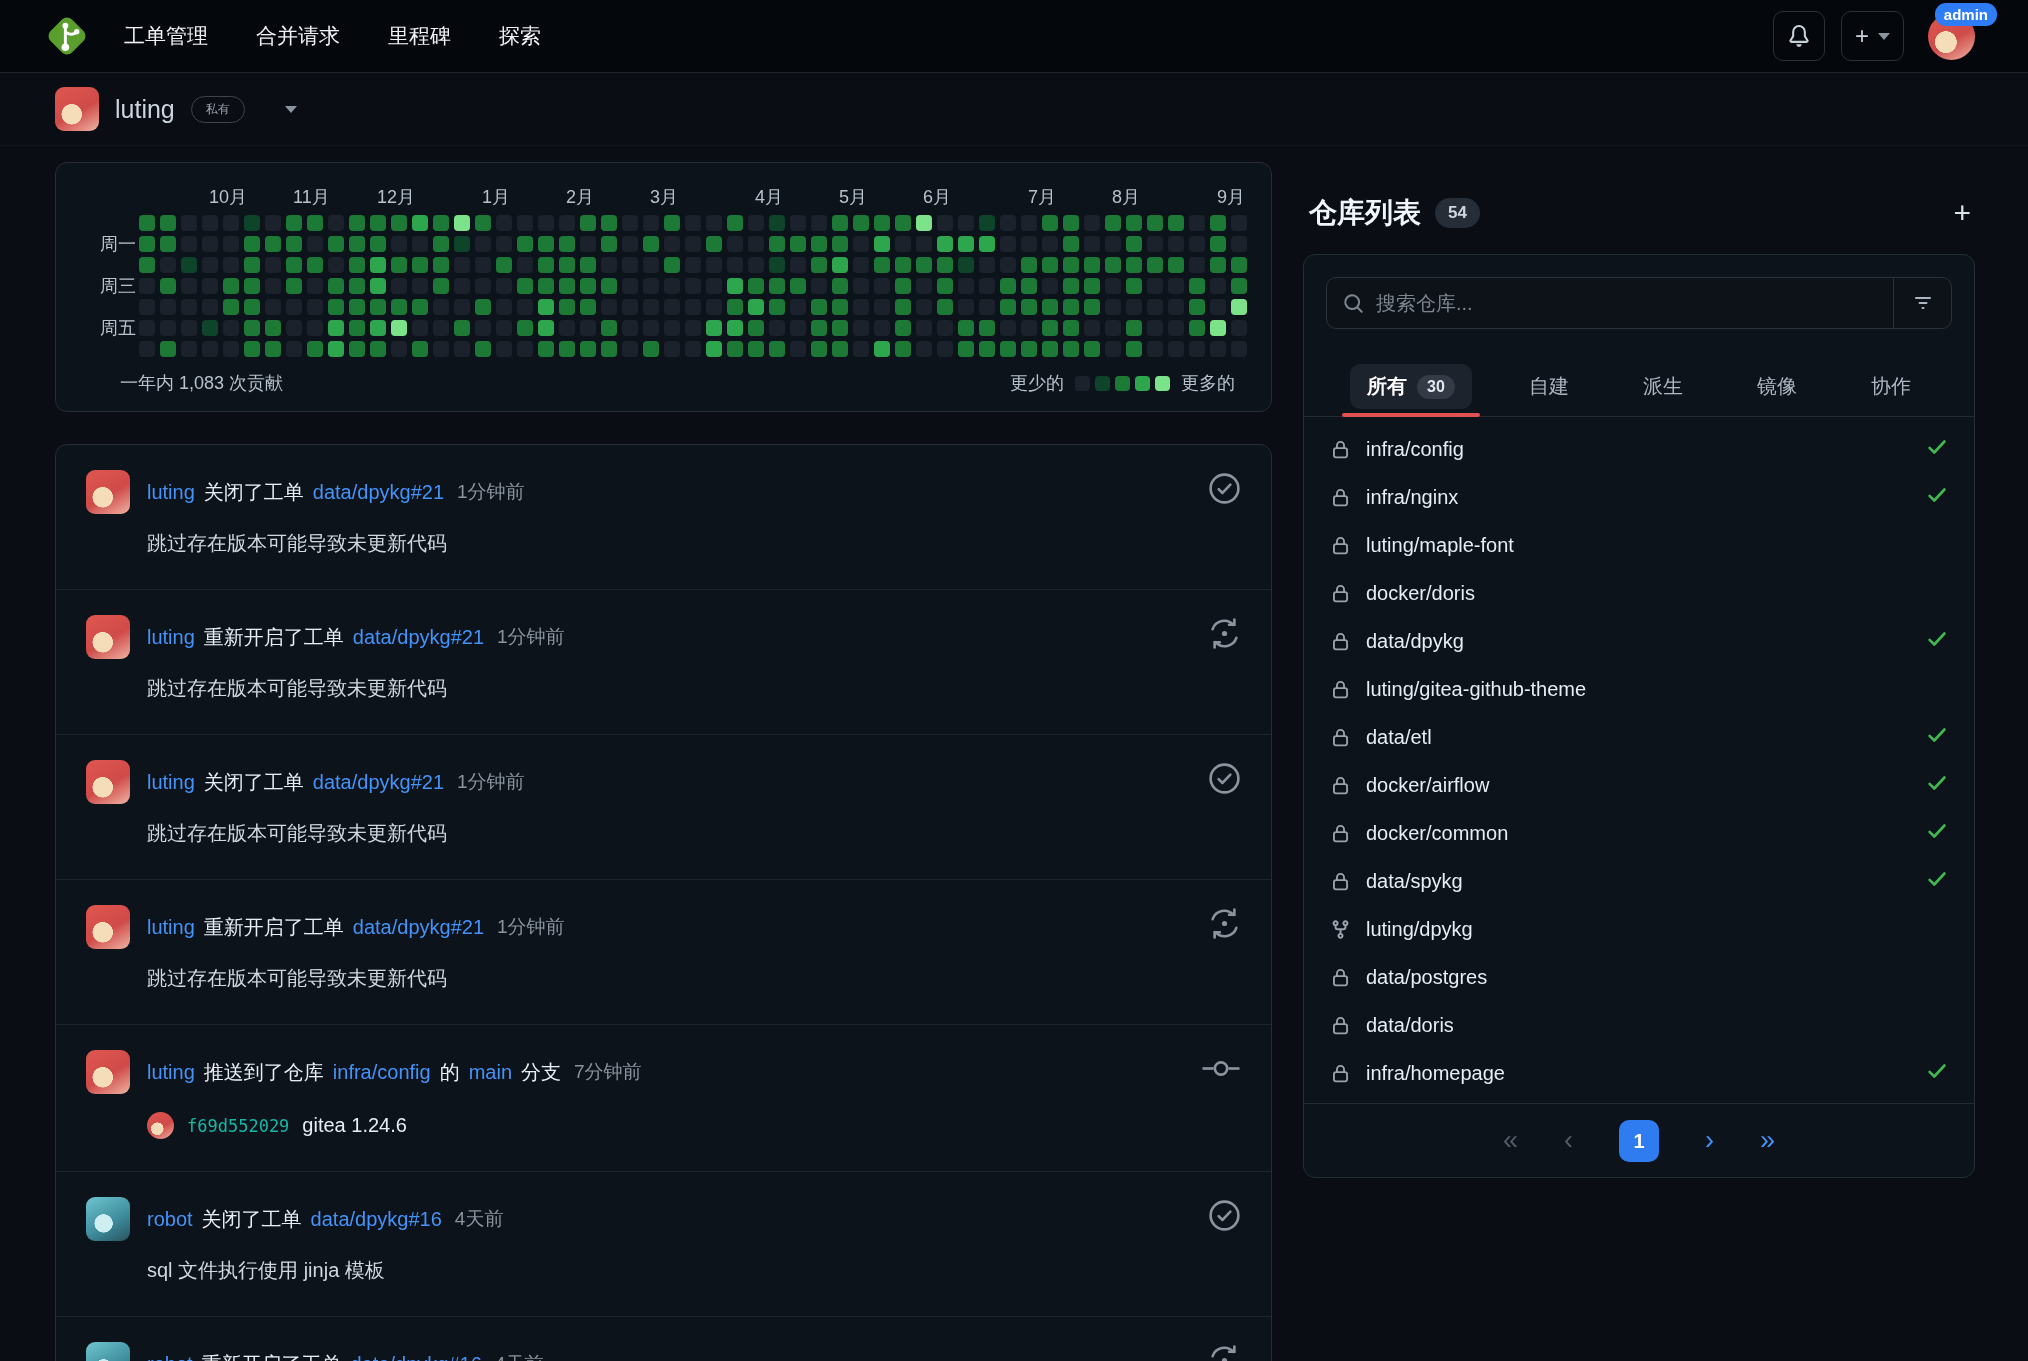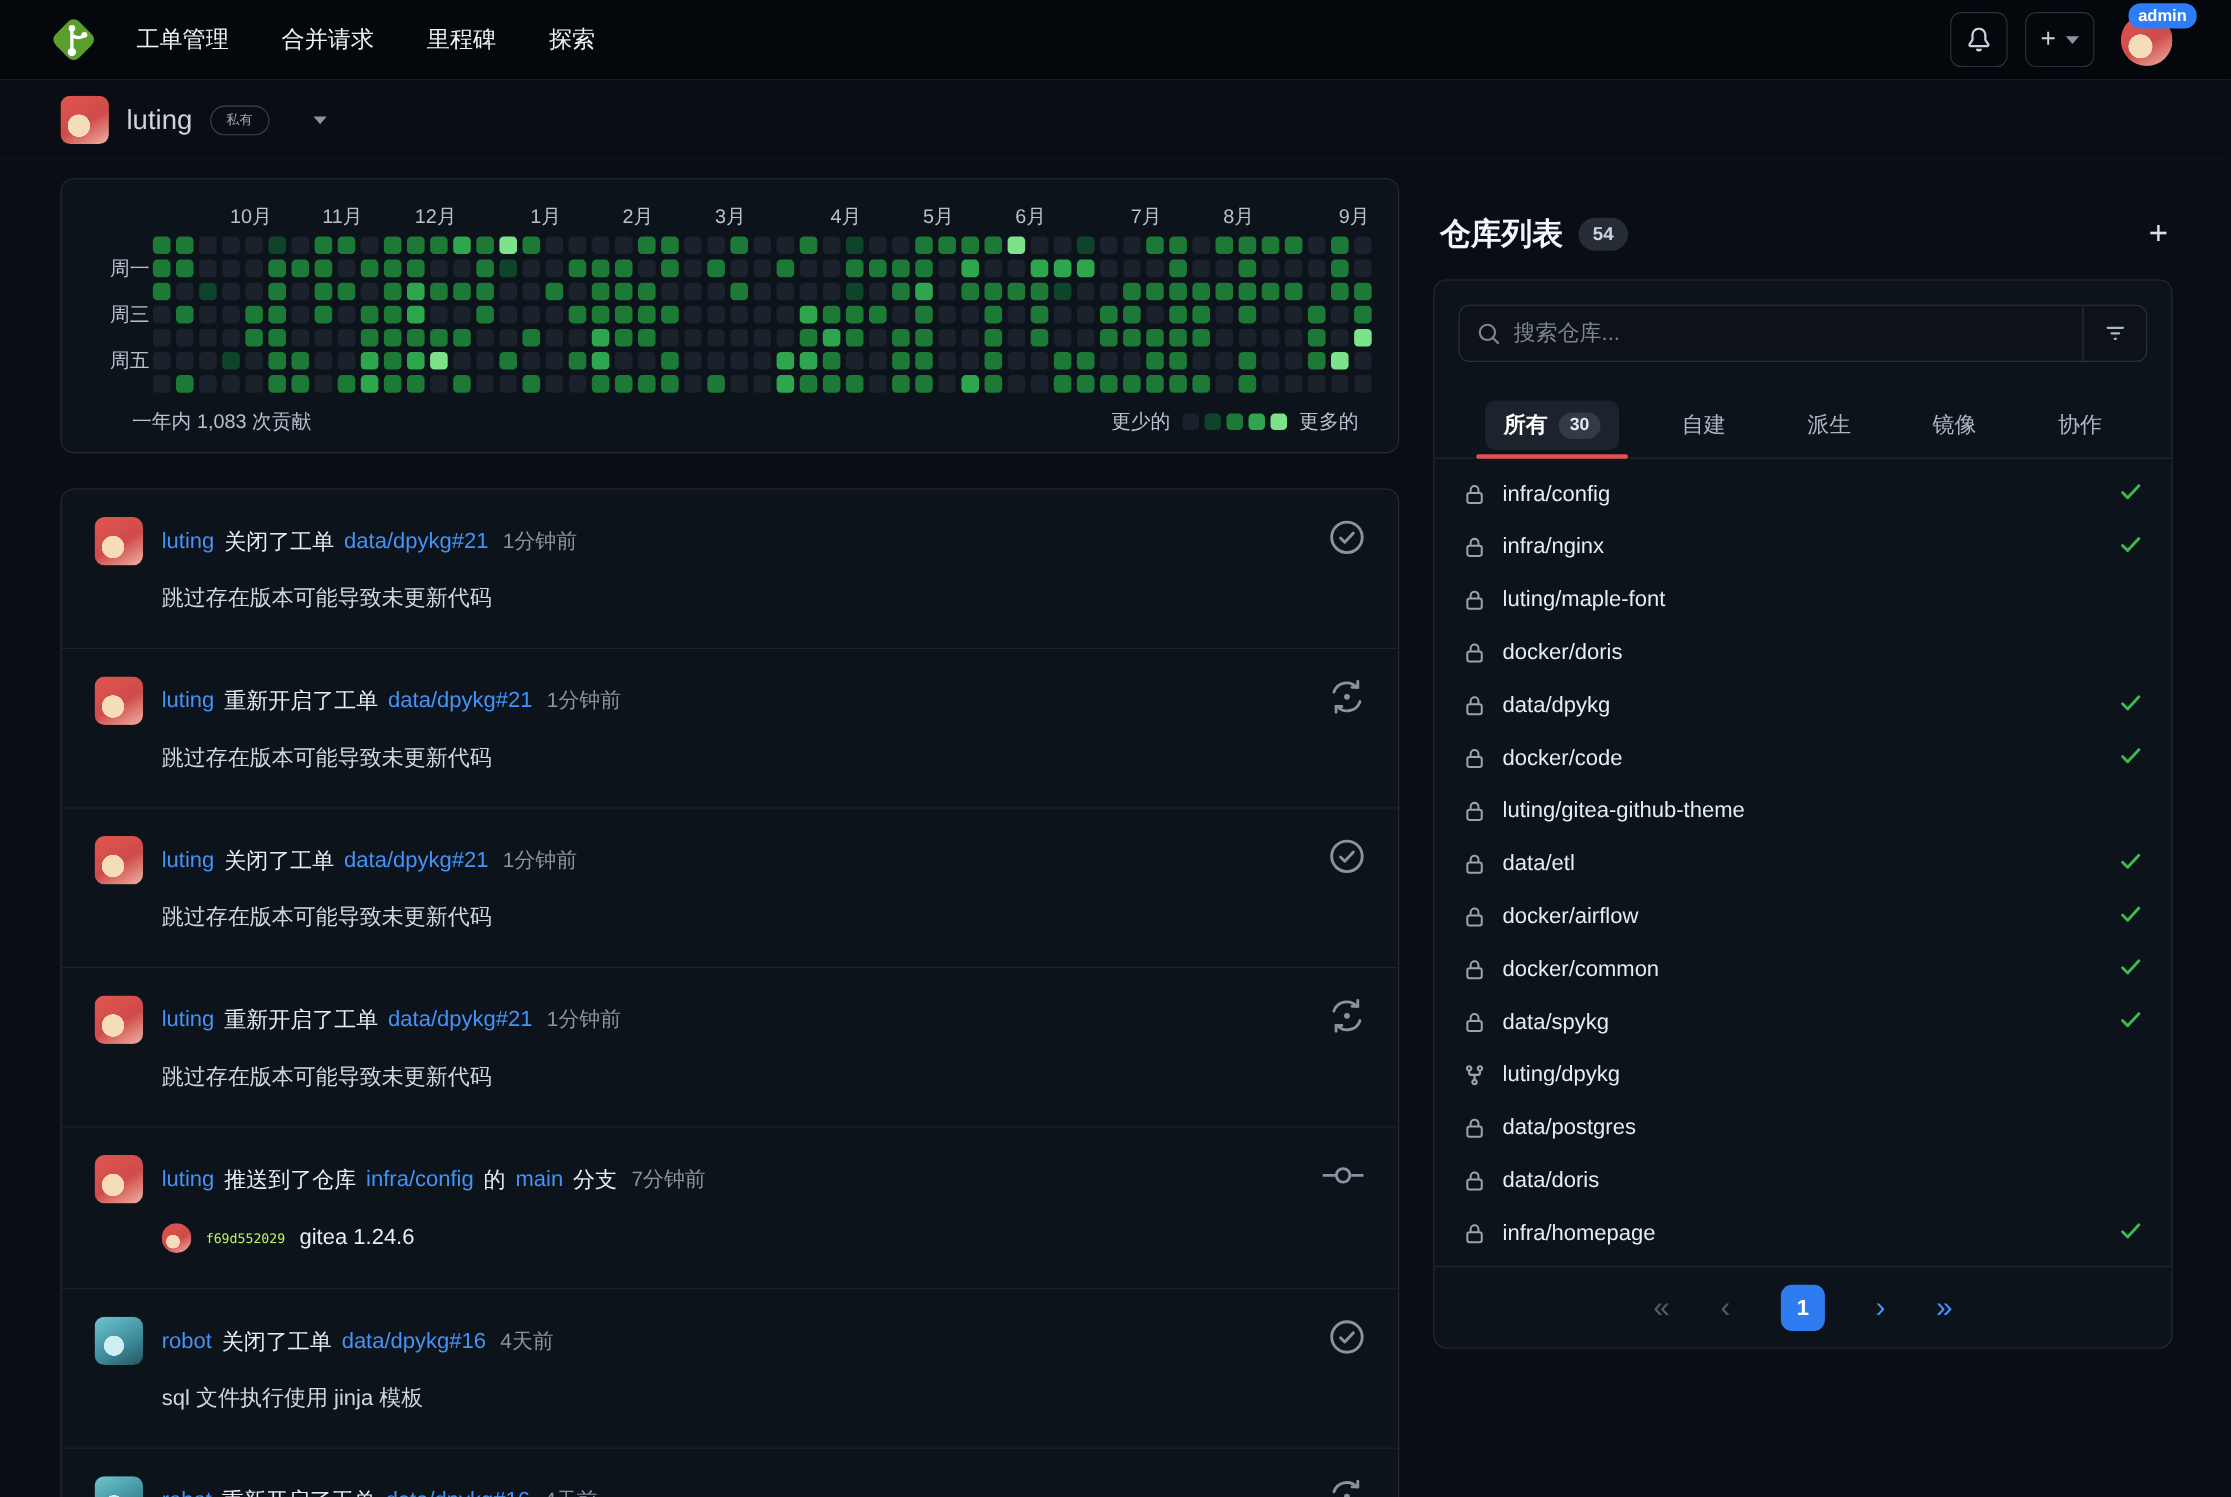--- a/index.html
+++ b/index.html
@@ -78,21 +78,21 @@
   .feed-item { padding:25px 30px 32px 30px; border-bottom:1px solid #1d242d; position:relative; }
   .feed-item:last-child { border-bottom:none; }
   .feed-title { display:flex; align-items:center; gap:9px; font-size:20px; }
   .feed-avatar { width:44px; height:44px; border-radius:9px; margin-right:8px; flex:0 0 auto; }
   .feed-part { color:#e9eef4; }
   .feed-part.link { color:#4493f8; }
   .feed-part.time { color:#8b949e; font-size:19px; margin-left:4px; }
   .feed-desc { margin:16px 0 0 61px; font-size:20px; color:#cfd8e0; }
   .feed-commit { margin:18px 0 0 61px; display:flex; align-items:center; gap:13px; }
   .commit-avatar { width:27px; height:27px; border-radius:50%; }
-  .commit-hash { font-family:"DejaVu Sans Mono","Liberation Mono",monospace; font-size:12px; color:#bef264; }
+  .commit-hash { font-family:"DejaVu Sans Mono","Liberation Mono",monospace; font-size:17px; color:#14b8a6; }
   .commit-msg { font-size:20px; color:#e6edf3; }
   .feed-icon { position:absolute; top:25px; right:28px; color:#8b949e; }
   .feed-icon svg { width:37px; height:37px; }
   .feed-icon.commit svg { width:44px; height:37px; }
 
   
   .seg-tabs { display:flex; background:#171d25; border-radius:12px; height:62px; }
   .seg-tab { flex:1; display:flex; align-items:center; justify-content:center; font-size:22px; color:#99a3ad; cursor:pointer; border-radius:12px; }
   .seg-tab.active { background:#05070b; border:1px solid #343b45; color:#fff; font-weight:bold; }
   .side-heading { display:flex; align-items:center; margin:32px 4px 0 6px; gap:14px; }
@@ -839,32 +839,20 @@
                 <path d="M2.6 8.6l3.4 3.4 7.4-8"></path>
               </svg></span>
           </div>
           <div class="repo-row">
             <span style="display: flex;">
               <svg id="ic-lock" viewBox="0 0 16 16" fill="none" stroke="currentColor" stroke-width="1.4" stroke-linejoin="round" class="repo-type">
                 <rect x="3" y="7" width="10" height="7" rx="1.6"></rect>
                 <path d="M5.3 7V4.9a2.7 2.7 0 0 1 5.4 0V7"></path>
               </svg>
             </span>
-            <span class="repo-name">docker/code</span>
-            <span class="repo-check"><svg id="ic-check" viewBox="0 0 16 16" fill="none" stroke="#3fb950" stroke-width="1.9" stroke-linecap="round" stroke-linejoin="round">
-                <path d="M2.6 8.6l3.4 3.4 7.4-8"></path>
-              </svg></span>
-          </div>
-          <div class="repo-row">
-            <span style="display: flex;">
-              <svg id="ic-lock" viewBox="0 0 16 16" fill="none" stroke="currentColor" stroke-width="1.4" stroke-linejoin="round" class="repo-type">
-                <rect x="3" y="7" width="10" height="7" rx="1.6"></rect>
-                <path d="M5.3 7V4.9a2.7 2.7 0 0 1 5.4 0V7"></path>
-              </svg>
-            </span>
             <span class="repo-name">luting/gitea-github-theme</span>
           </div>
           <div class="repo-row">
             <span style="display: flex;">
               <svg id="ic-lock" viewBox="0 0 16 16" fill="none" stroke="currentColor" stroke-width="1.4" stroke-linejoin="round" class="repo-type">
                 <rect x="3" y="7" width="10" height="7" rx="1.6"></rect>
                 <path d="M5.3 7V4.9a2.7 2.7 0 0 1 5.4 0V7"></path>
               </svg>
             </span>
             <span class="repo-name">data/etl</span>

